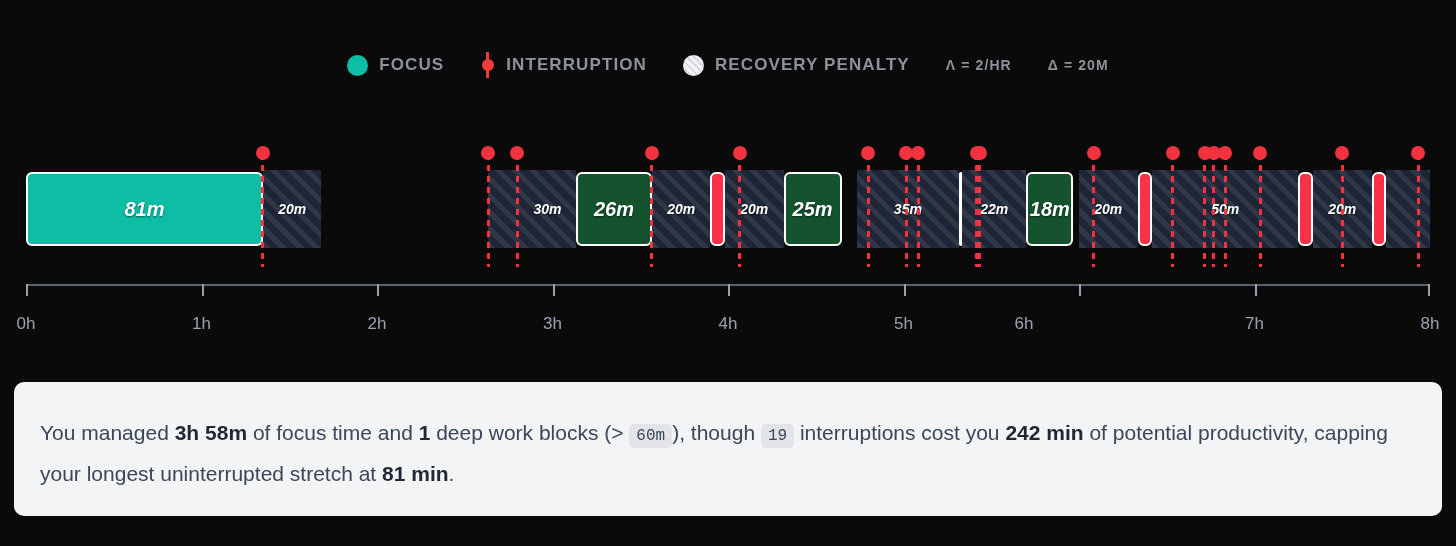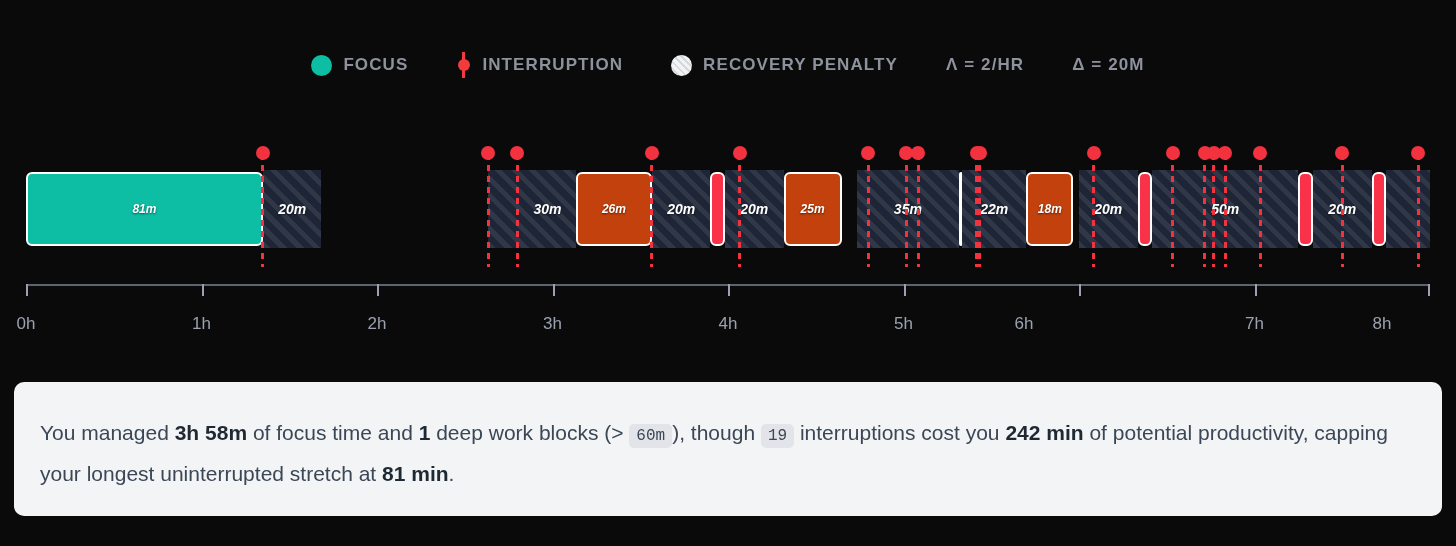--- a/index.html
+++ b/index.html
@@ -8,21 +8,21 @@
     background:#0a0a0a;
     font-family:"Liberation Sans",sans-serif;
     overflow:hidden;
     position:relative;
   }
 
   
   #legend{
     position:absolute;left:0;top:52px;width:1456px;
     display:flex;justify-content:center;align-items:center;
-    gap:12px;
+    gap:0;
   }
   .legend-item{display:flex;align-items:center;margin-right:36px;}
   .legend-item:last-child{margin-right:0;}
   .legend-label{
     font-family:"Liberation Sans",sans-serif;
     font-size:17px;font-weight:700;letter-spacing:1.1px;
     color:#8d929c;margin-left:11px;white-space:nowrap;
   }
   .swatch-focus{
     width:21px;height:21px;border-radius:50%;
@@ -37,21 +37,21 @@
   .swatch-interrupt .ball{
     position:absolute;left:1.5px;top:7px;width:12px;height:12px;border-radius:50%;
     background:#f23b3b;
   }
   .swatch-recovery{
     width:21px;height:21px;border-radius:50%;display:block;
     background:repeating-linear-gradient(45deg,#d6d8dd 0 2px,#f2f3f5 2px 5px);
   }
   .legend-stat{
     font-family:"Liberation Sans",sans-serif;
-    font-size:17px;font-weight:700;letter-spacing:1.1px;
+    font-size:14px;font-weight:700;letter-spacing:1.1px;
     color:#8d929c;white-space:nowrap;
   }
 
   
   #timeline-wrap{
     position:absolute;left:0;top:0;width:1456px;height:546px;
     pointer-events:none;
   }
   #track{
     position:absolute;left:26px;top:170px;
@@ -70,25 +70,25 @@
         rgba(255,255,255,0) 5px 12px),
       #1d2536;
   }
   .seg.focus{
     border:2.5px solid #ffffff;
     border-radius:6px;
     top:2px;height:74px;
     box-sizing:border-box;
   }
   .seg.focus.tier-high{background:#0dbda4;}
-  .seg.focus.tier-mid{background:#c2410c;}
+  .seg.focus.tier-mid{background:#14532d;}
   .seg.focus.tier-low{background:#f9324a;}
   .seg-label{
     font-family:"Liberation Sans",sans-serif;
-    font-style:italic;font-weight:700;font-size:12px;
+    font-style:italic;font-weight:700;font-size:20px;
     color:#ffffff;
     text-shadow:0 1px 2px rgba(0,0,0,0.55);
     white-space:nowrap;pointer-events:none;
   }
   .seg.recovery .seg-label{font-size:14px;}
 
   
   #markers{position:absolute;left:26px;top:0;width:1404px;height:546px;}
   .marker{position:absolute;top:146px;width:0;height:0;}
   .marker .mline{
@@ -299,21 +299,21 @@
       <div class="tick-label" style="left: 526.5px;">3h</div>
       <div class="tick" style="left: 702px;"></div>
       <div class="tick-label" style="left: 702px;">4h</div>
       <div class="tick" style="left: 877.5px;"></div>
       <div class="tick-label" style="left: 877.5px;">5h</div>
       <div class="tick" style="left: 1053px;"></div>
       <div class="tick-label" style="left: 998px;">6h</div>
       <div class="tick" style="left: 1228.5px;"></div>
       <div class="tick-label" style="left: 1228.5px;">7h</div>
       <div class="tick" style="left: 1402px;"></div>
-      <div class="tick-label" style="left: 1356px;">8h</div>
+      <div class="tick-label" style="left: 1404px;">8h</div>
     </div>
 </div>
 
 <div id="summary">
   <p>
     <span>You managed </span><b>3h 58m</b><span> of focus time and </span><b>1</b><span> deep work blocks (&gt; </span><span class="chip">60m</span><span>), though </span><span class="chip">19</span><span> interruptions cost you </span><b>242 min</b><span> of potential productivity,</span>
     <span>capping your longest uninterrupted stretch at </span><b>81 min</b><span>.</span>
   </p>
 </div>
 

